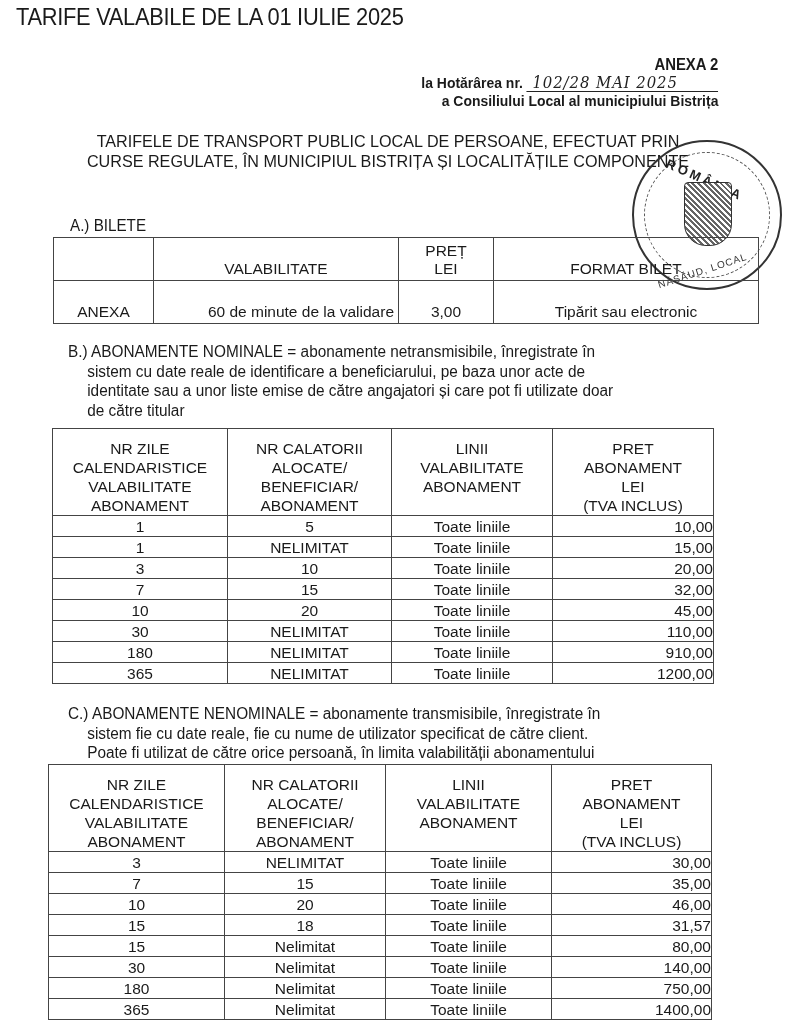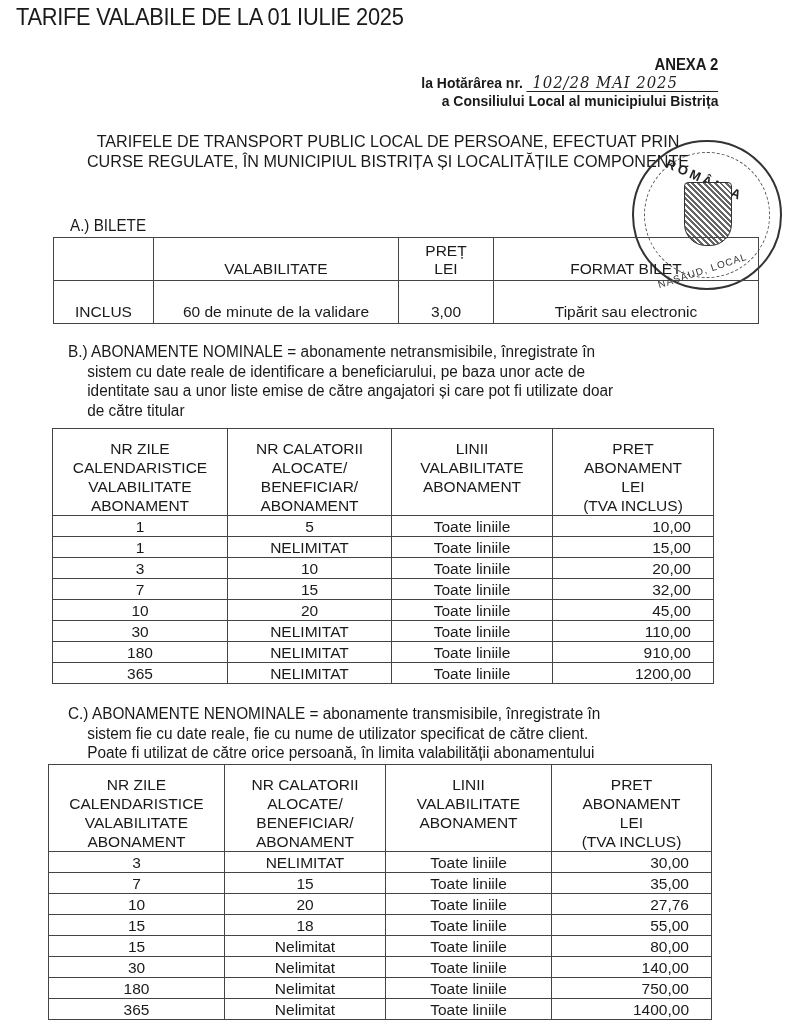--- a/index.html
+++ b/index.html
@@ -34,21 +34,21 @@
 
     table { border-collapse: collapse; position: absolute; table-layout: fixed; }
     td, th {
       border: 1px solid #444; font-weight: normal; font-size: 15.5px; padding: 0 4px;
       white-space: nowrap; overflow: hidden;
     }
     .t-a td { height: 40px; vertical-align: bottom; text-align: center; padding-bottom: 2px; }
     .t-a tr.hdr td { height: 40px; }
     .t-b th, .t-c th { text-align: center; vertical-align: top; line-height: 19px; padding-top: 10px; }
     .t-b td, .t-c td { text-align: center; height: 20px; line-height: 19px; }
-    .t-b td.price, .t-c td.price { text-align: right; padding-right: 22px; }
+    .t-b td.price, .t-c td.price { text-align: right; padding-right: 0; }
 
     .stamp {
       left: 632px; top: 140px; width: 150px; height: 150px; border-radius: 50%;
       border: 2px solid #333; box-sizing: border-box; background: rgba(255,255,255,0.0);
     }
     .stamp-inner {
       position: absolute; left: 10px; top: 10px; right: 10px; bottom: 10px; border-radius: 50%;
       border: 1px dashed #555;
     }
     .stamp-text-top {
@@ -103,22 +103,22 @@
       <tr class="hdr">
     <td></td>
     <td>VALABILITATE</td>
     <td style="line-height:18px;margin-top:37px;">
       <div>PREȚ</div>
       <div>LEI</div>
     </td>
     <td>FORMAT BILET</td>
   </tr>
   <tr>
-    <td>INCLUS</td>
-    <td style="text-align:center;">60 de minute de la validare</td>
+    <td>ANEXA</td>
+    <td style="text-align:right;">60 de minute de la validare</td>
     <td>3,00</td>
     <td>Tipărit sau electronic</td>
   </tr>
 </tbody>
   </table>
 
 <div class="abs para" style="left:68px; top:342px; width:700px;">
   <span>B.) ABONAMENTE NOMINALE = abonamente netransmisibile, înregistrate în</span>
   <span class="indent">sistem cu date reale de identificare a beneficiarului, pe baza unor acte de</span>
   <span class="indent">identitate sau a unor liste emise de către angajatori și care pot fi utilizate doar</span>
@@ -258,27 +258,27 @@
   <tr>
         <td>7</td>
         <td>15</td>
         <td>Toate liniile</td>
         <td class="price">35,00</td>
       </tr>
   <tr>
         <td>10</td>
         <td>20</td>
         <td>Toate liniile</td>
-        <td class="price">27,76</td>
+        <td class="price">46,00</td>
       </tr>
   <tr>
         <td>15</td>
         <td>18</td>
         <td>Toate liniile</td>
-        <td class="price">55,00</td>
+        <td class="price">31,57</td>
       </tr>
   <tr>
         <td>15</td>
         <td>Nelimitat</td>
         <td>Toate liniile</td>
         <td class="price">80,00</td>
       </tr>
   <tr>
         <td>30</td>
         <td>Nelimitat</td>

